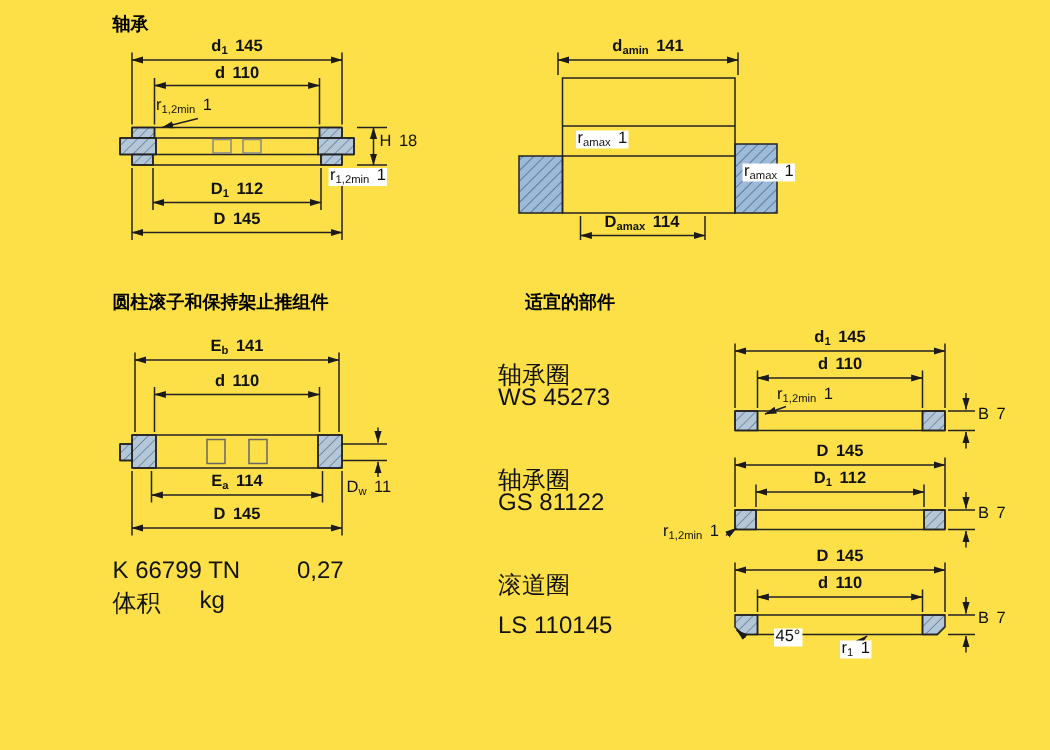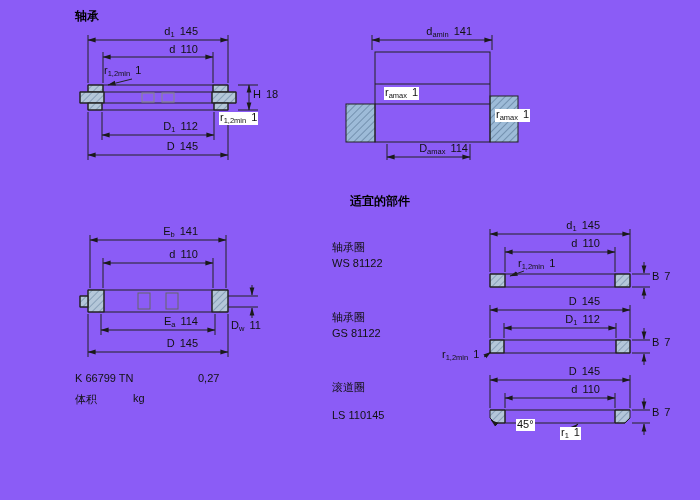--- a/index.html
+++ b/index.html
@@ -1,25 +1,25 @@
 <!DOCTYPE html>
 <html><head>
 <meta charset="utf-8">
 <style>
   html,body{margin:0;padding:0;background:#fff;}
-  .canvas{position:relative;width:700px;height:500px;background:#8b5cf6;overflow:hidden;
+  .canvas{position:relative;width:700px;height:500px;background:#fde047;overflow:hidden;
           font-family:"Liberation Sans",sans-serif;}
   svg.draw{position:absolute;left:0;top:0;}
   .lbl{position:absolute;font-size:11px;color:#111;white-space:nowrap;line-height:1.05;z-index:2;}
   .lbl sub{font-size:7.5px;vertical-align:-2px;letter-spacing:0;}
   .lbl .v{margin-left:5px;}
-  .c{text-align:right;}
+  .c{text-align:center;font-weight:bold;}
   .bg{background:#fff;padding:0 1px;text-align:center;}
   .ttl{position:absolute;font-size:12px;font-weight:bold;color:#000;white-space:nowrap;z-index:2;}
-  .sub-lbl{position:absolute;font-size:11px;color:#111;white-space:nowrap;z-index:2;}
+  .sub-lbl{position:absolute;font-size:16px;color:#111;white-space:nowrap;z-index:2;}
 </style>
 </head>
 <body>
 
 <div class="canvas">
 
 <svg class="draw" width="700" height="500" viewBox="0 0 700 500">
   <defs>
     <marker id="ar" markerWidth="9" markerHeight="7" refX="7.6" refY="3" orient="auto-start-reverse" markerUnits="userSpaceOnUse">
       <path d="M8,3 L0,0.6 L0,5.4 Z" fill="#1a1a1a"></path>
@@ -214,35 +214,36 @@
 <div class="lbl" style="left:253px;top:89px"><span>H</span><sub></sub><span class="v">18</span></div>
 <div class="lbl bg" style="left:219px;top:112px"><span>r</span><sub>1,2min</sub><span class="v">1</span></div>
 <div class="lbl c" style="left:118px;top:121px;width:80px"><span>D</span><sub>1</sub><span class="v">112</span></div>
 <div class="lbl c" style="left:118px;top:141px;width:80px"><span>D</span><sub></sub><span class="v">145</span></div>
 
 <div class="lbl c" style="left:392px;top:26px;width:80px"><span>d</span><sub>amin</sub><span class="v">141</span></div>
 <div class="lbl bg" style="left:384px;top:87px"><span>r</span><sub>amax</sub><span class="v">1</span></div>
 <div class="lbl bg" style="left:495px;top:109px"><span>r</span><sub>amax</sub><span class="v">1</span></div>
 <div class="lbl c" style="left:388px;top:143px;width:80px"><span>D</span><sub>amax</sub><span class="v">114</span></div>
 
+<div class="ttl" style="left:75px;top:193px">圆柱滚子和保持架止推组件</div>
 <div class="lbl c" style="left:118px;top:226px;width:80px"><span>E</span><sub>b</sub><span class="v">141</span></div>
 <div class="lbl c" style="left:118px;top:249px;width:80px"><span>d</span><sub></sub><span class="v">110</span></div>
 <div class="lbl" style="left:231px;top:320px"><span>D</span><sub>w</sub><span class="v">11</span></div>
 <div class="lbl c" style="left:118px;top:316px;width:80px"><span>E</span><sub>a</sub><span class="v">114</span></div>
 <div class="lbl c" style="left:118px;top:338px;width:80px"><span>D</span><sub></sub><span class="v">145</span></div>
 
 <div class="sub-lbl" style="left:75px;top:372px">K 66799 TN</div>
 <div class="sub-lbl" style="left:75px;top:392px">体积</div>
 <div class="sub-lbl" style="left:133px;top:392px">kg</div>
 <div class="sub-lbl" style="left:198px;top:372px">0,27</div>
 
 <div class="ttl" style="left:350px;top:193px">适宜的部件</div>
 
 <div class="sub-lbl" style="left:332px;top:240px">轴承圈</div>
-<div class="sub-lbl" style="left:332px;top:257px">WS 81122</div>
+<div class="sub-lbl" style="left:332px;top:257px">WS 45273</div>
 <div class="lbl c" style="left:520px;top:220px;width:80px"><span>d</span><sub>1</sub><span class="v">145</span></div>
 <div class="lbl c" style="left:520px;top:238px;width:80px"><span>d</span><sub></sub><span class="v">110</span></div>
 <div class="lbl" style="left:518px;top:258px"><span>r</span><sub>1,2min</sub><span class="v">1</span></div>
 <div class="lbl" style="left:652px;top:271px"><span>B</span><sub></sub><span class="v">7</span></div>
 
 <div class="sub-lbl" style="left:332px;top:310px">轴承圈</div>
 <div class="sub-lbl" style="left:332px;top:327px">GS 81122</div>
 <div class="lbl c" style="left:520px;top:296px;width:80px"><span>D</span><sub></sub><span class="v">145</span></div>
 <div class="lbl c" style="left:520px;top:314px;width:80px"><span>D</span><sub>1</sub><span class="v">112</span></div>
 <div class="lbl" style="left:442px;top:349px"><span>r</span><sub>1,2min</sub><span class="v">1</span></div>

